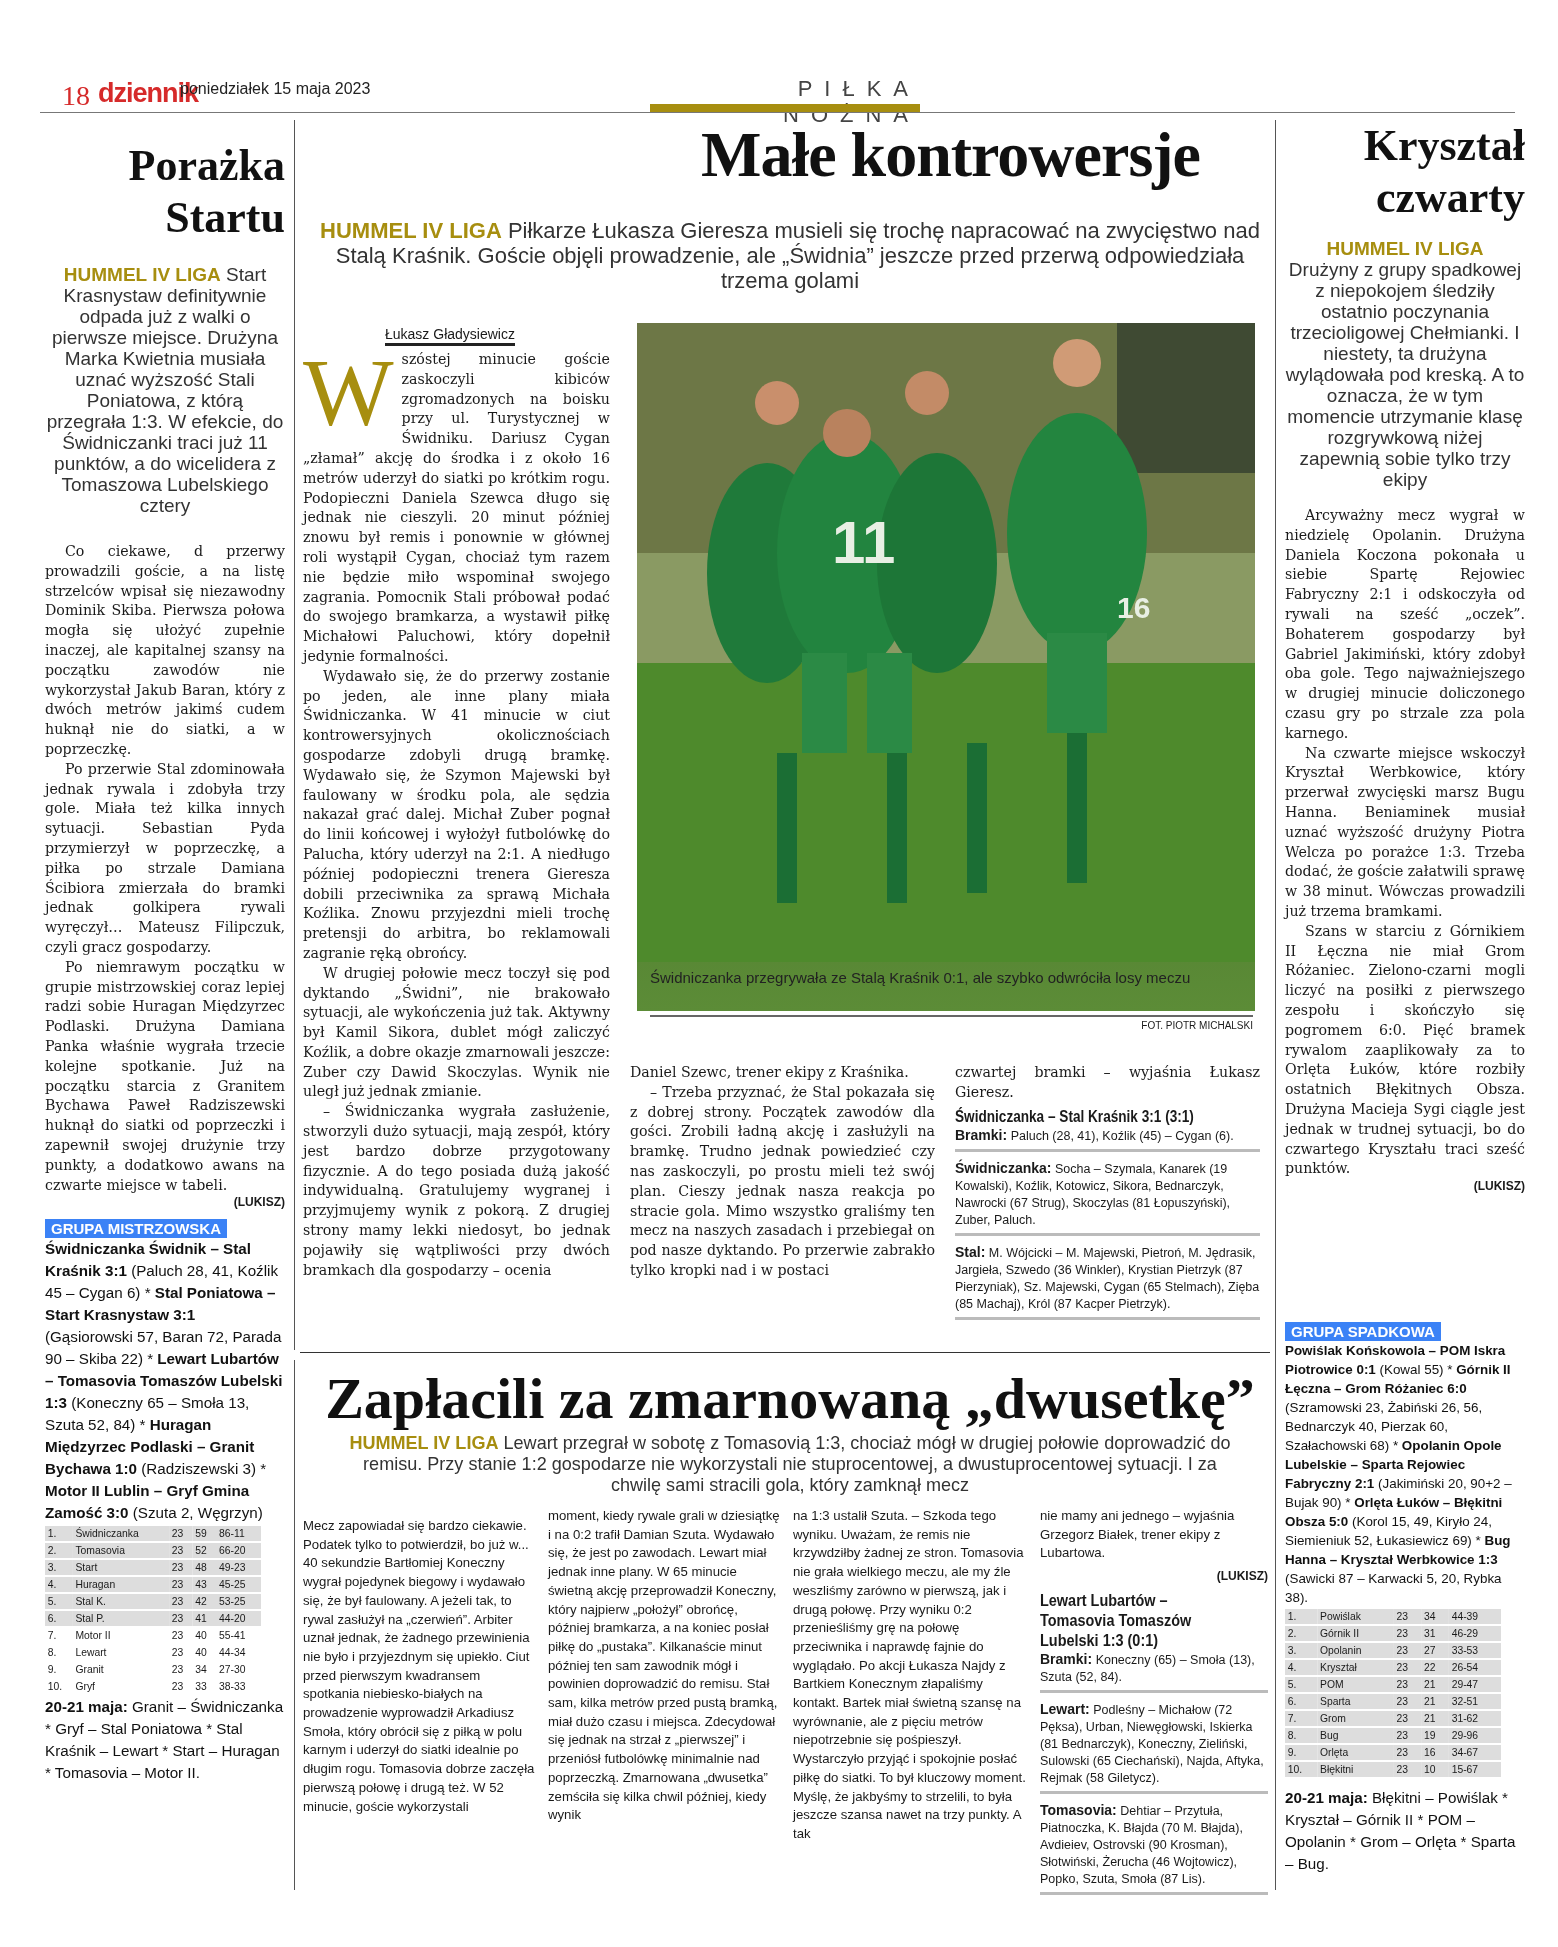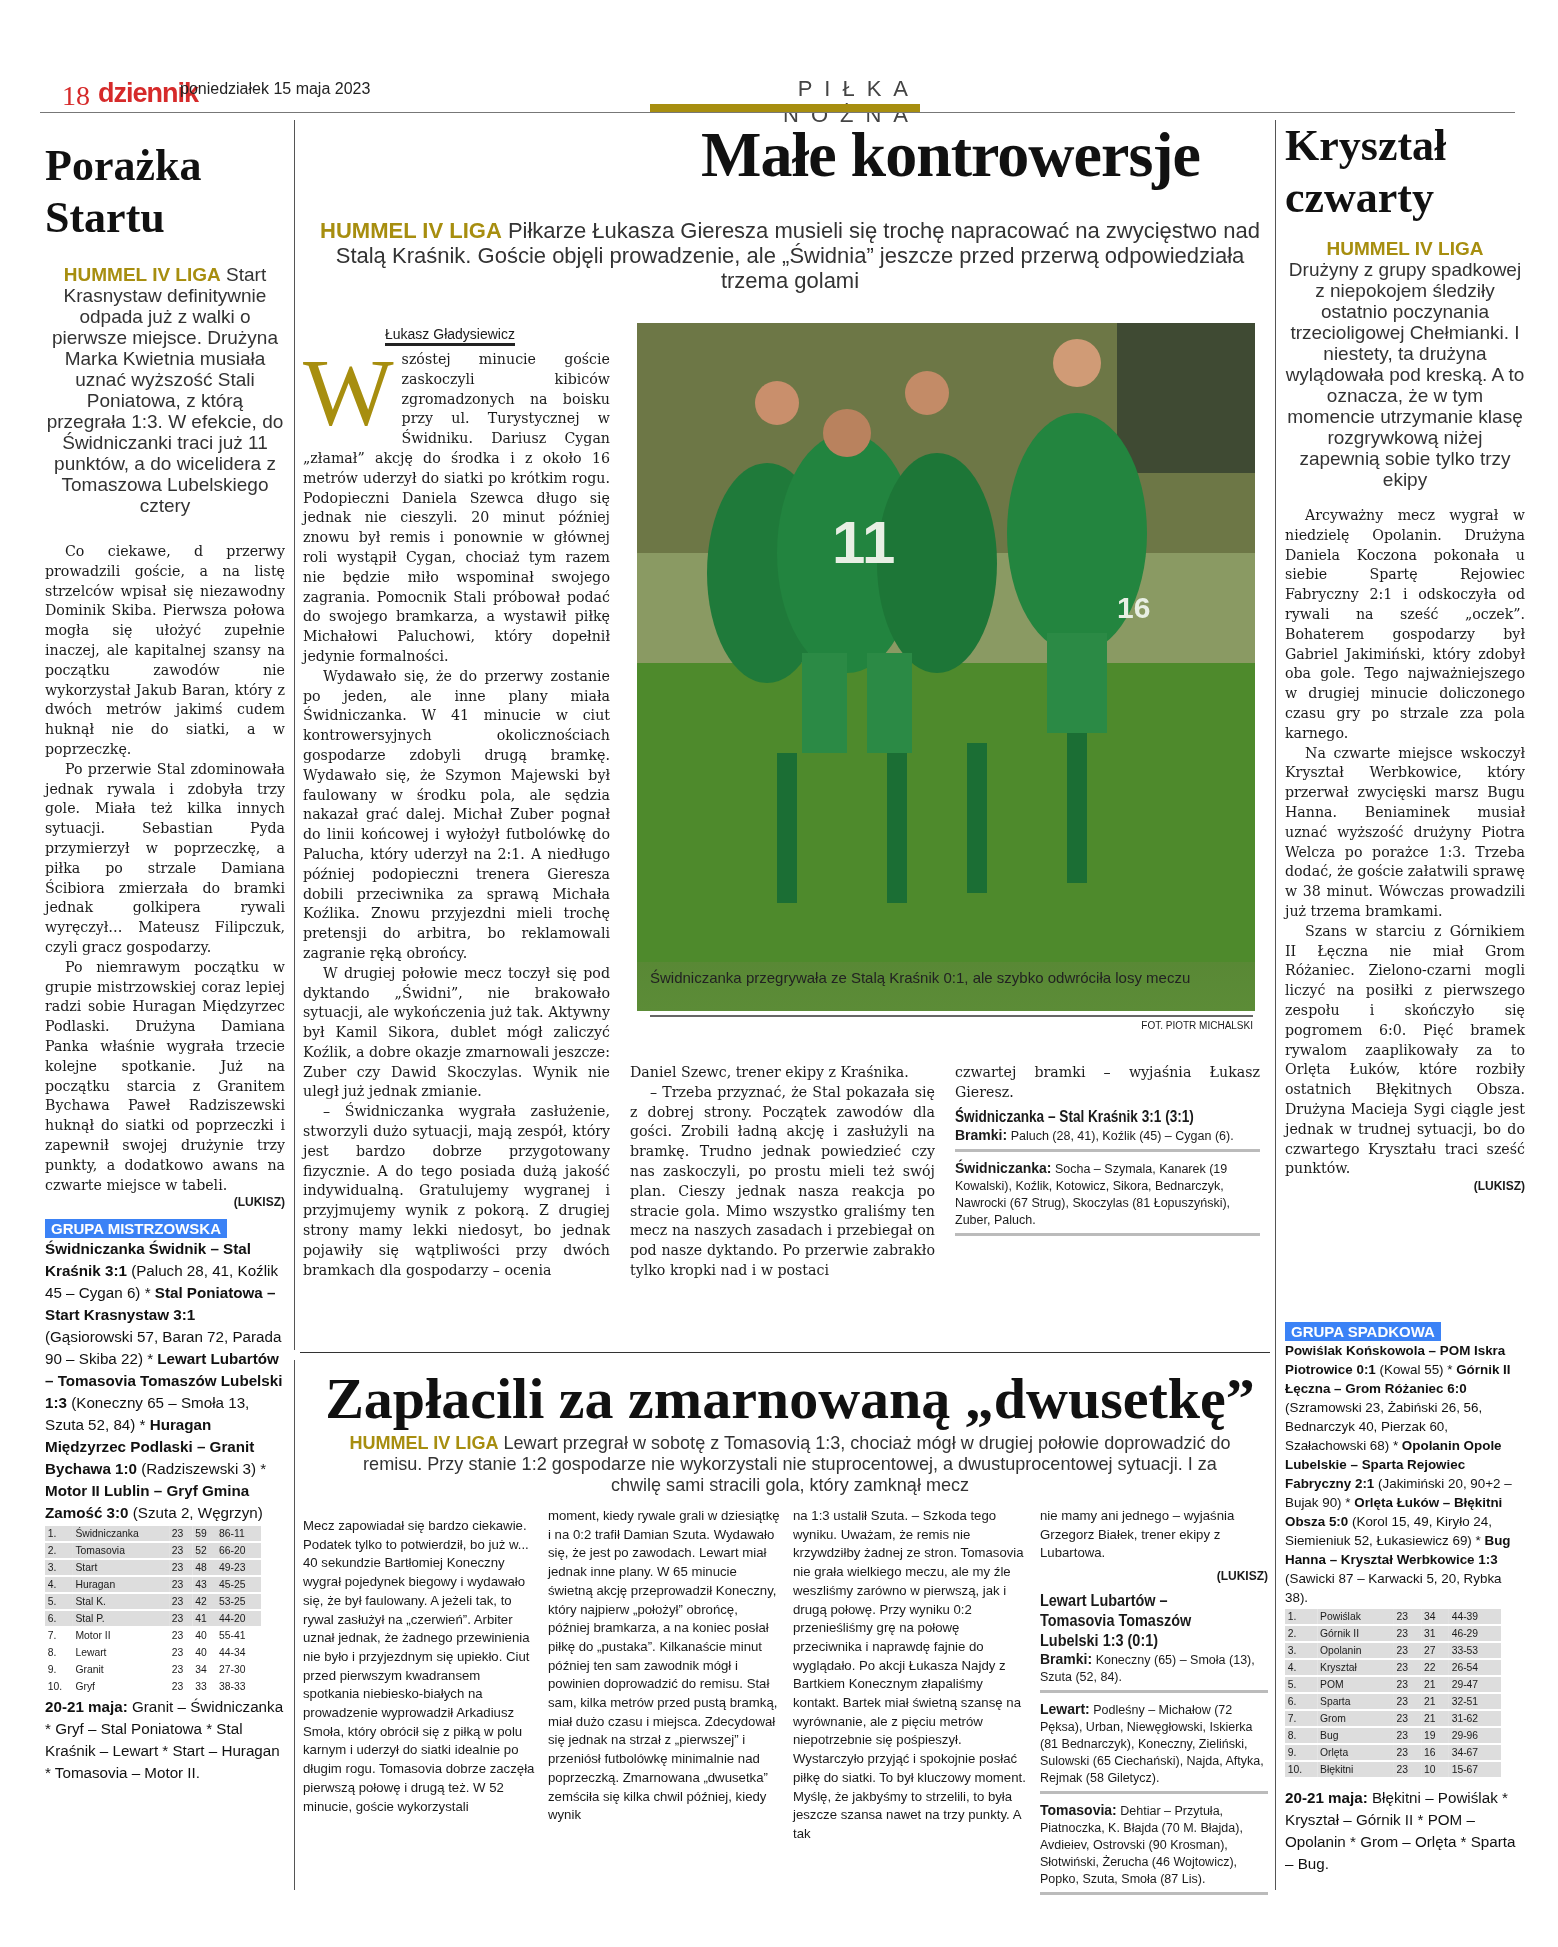--- a/index.html
+++ b/index.html
@@ -6,21 +6,21 @@
 body{width:1558px;height:1947px;background:#fff;font-family:"DejaVu Serif",serif;color:#1a1a1a;position:relative;overflow:hidden}
 .abs{position:absolute}
 .hdr-num{left:62px;top:80px;font-family:"Liberation Serif",serif;font-size:28px;color:#d62a2a}
 .hdr-logo{left:98px;top:78px;font-family:"Liberation Sans",sans-serif;font-weight:900;font-size:27px;color:#d62a2a;letter-spacing:-1px}
 .hdr-date{left:180px;top:80px;font-family:"Liberation Sans",sans-serif;font-size:16px;color:#222}
 .hdr-line{left:40px;top:112px;width:1475px;height:1px;background:#777}
 .section{left:650px;top:76px;width:270px;text-align:right;font-family:"Liberation Sans",sans-serif;font-size:22px;letter-spacing:12px;color:#444;font-weight:300}
 .section-bar{left:650px;top:104px;width:270px;height:8px;background:#a78e0f}
 .vline{width:1px;background:#555}
 .hline{height:1px;background:#333}
-.side-title{font-family:"Liberation Serif",serif;font-weight:bold;font-size:44px;text-align:left;line-height:52px;color:#111}
+.side-title{font-family:"Liberation Serif",serif;font-weight:bold;font-size:44px;text-align:right;line-height:52px;color:#111}
 .lead-c{font-family:"Liberation Sans",sans-serif;font-size:19px;line-height:21px;text-align:center;color:#333}
 .lead-c b{color:#a78e0f;font-weight:900}
 .body{font-family:"DejaVu Serif",serif;font-size:14.2px;line-height:19.8px;text-align:justify;hyphens:auto;color:#1a1a1a}
 .body p{text-indent:20px}
 .tag{background:#3b82f6;color:#fff;font-family:"Liberation Sans",sans-serif;font-weight:900;font-size:15px;padding:1px 6px;display:inline-block}
 .results{font-family:"Liberation Sans",sans-serif;font-size:15.2px;line-height:22px;color:#111}
 .results b{font-weight:900}
 table.standings{font-family:"Liberation Sans",sans-serif;font-size:11.5px;border-collapse:separate;border-spacing:0 2px;width:100%;transform:scaleX(.9);transform-origin:left}
 table.standings td{padding:0 3px;height:15px;line-height:15px}
 table.standings tr.shade td{background:#ddd}
@@ -204,20 +204,21 @@
 <div class="abs body" style="left:630px;top:1063px;width:305px">
   <div>Daniel Szewc, trener ekipy z Kraśnika.</div>
   <p>– Trzeba przyznać, że Stal pokazała się z dobrej strony. Początek zawodów dla gości. Zrobili ładną akcję i zasłużyli na bramkę. Trudno jednak powiedzieć czy nas zaskoczyli, po prostu mieli też swój plan. Cieszy jednak nasza reakcja po stracie gola. Mimo wszystko graliśmy ten mecz na naszych zasadach i przebiegał on pod nasze dyktando. Po przerwie zabrakło tylko kropki nad i w postaci</p>
 </div>
 
 <div class="abs" style="left:955px;top:1063px;width:305px">
   <div class="body">czwartej bramki – wyjaśnia Łukasz Gieresz.</div>
   <div class="box-title" style="margin-top:4px">Świdniczanka – Stal Kraśnik 3:1 (3:1)</div>
   <div class="box"><b>Bramki:</b> <span>Paluch (28, 41), Koźlik (45) – Cygan (6).</span></div>
   <div class="box"><b>Świdniczanka:</b> <span>Socha – Szymala, Kanarek (19 Kowalski), Koźlik, Kotowicz, Sikora, Bednarczyk, Nawrocki (67 Strug), Skoczylas (81 Łopuszyński), Zuber, Paluch.</span></div>
+  <div class="box"><b>Stal:</b> <span>M. Wójcicki – M. Majewski, Pietroń, M. Jędrasik, Jargieła, Szwedo (36 Winkler), Krystian Pietrzyk (87 Pierzyniak), Sz. Majewski, Cygan (65 Stelmach), Zięba (85 Machaj), Król (87 Kacper Pietrzyk).</span></div>
 </div>
 
 <div class="abs" style="left:1285px;top:120px;width:240px">
   <div class="side-title">
     <div>Kryształ</div>
     <div>czwarty</div>
   </div>
   <div class="lead-c" style="margin-top:14px">
     <b style="display:block">HUMMEL IV LIGA</b>
     <span>Drużyny z grupy spadkowej z niepokojem śledziły ostatnio poczynania trzecioligowej Chełmianki. I niestety, ta drużyna wylądowała pod kreską. A to oznacza, że w tym momencie utrzymanie klasę rozgrywkową niżej zapewnią sobie tylko trzy ekipy</span>

